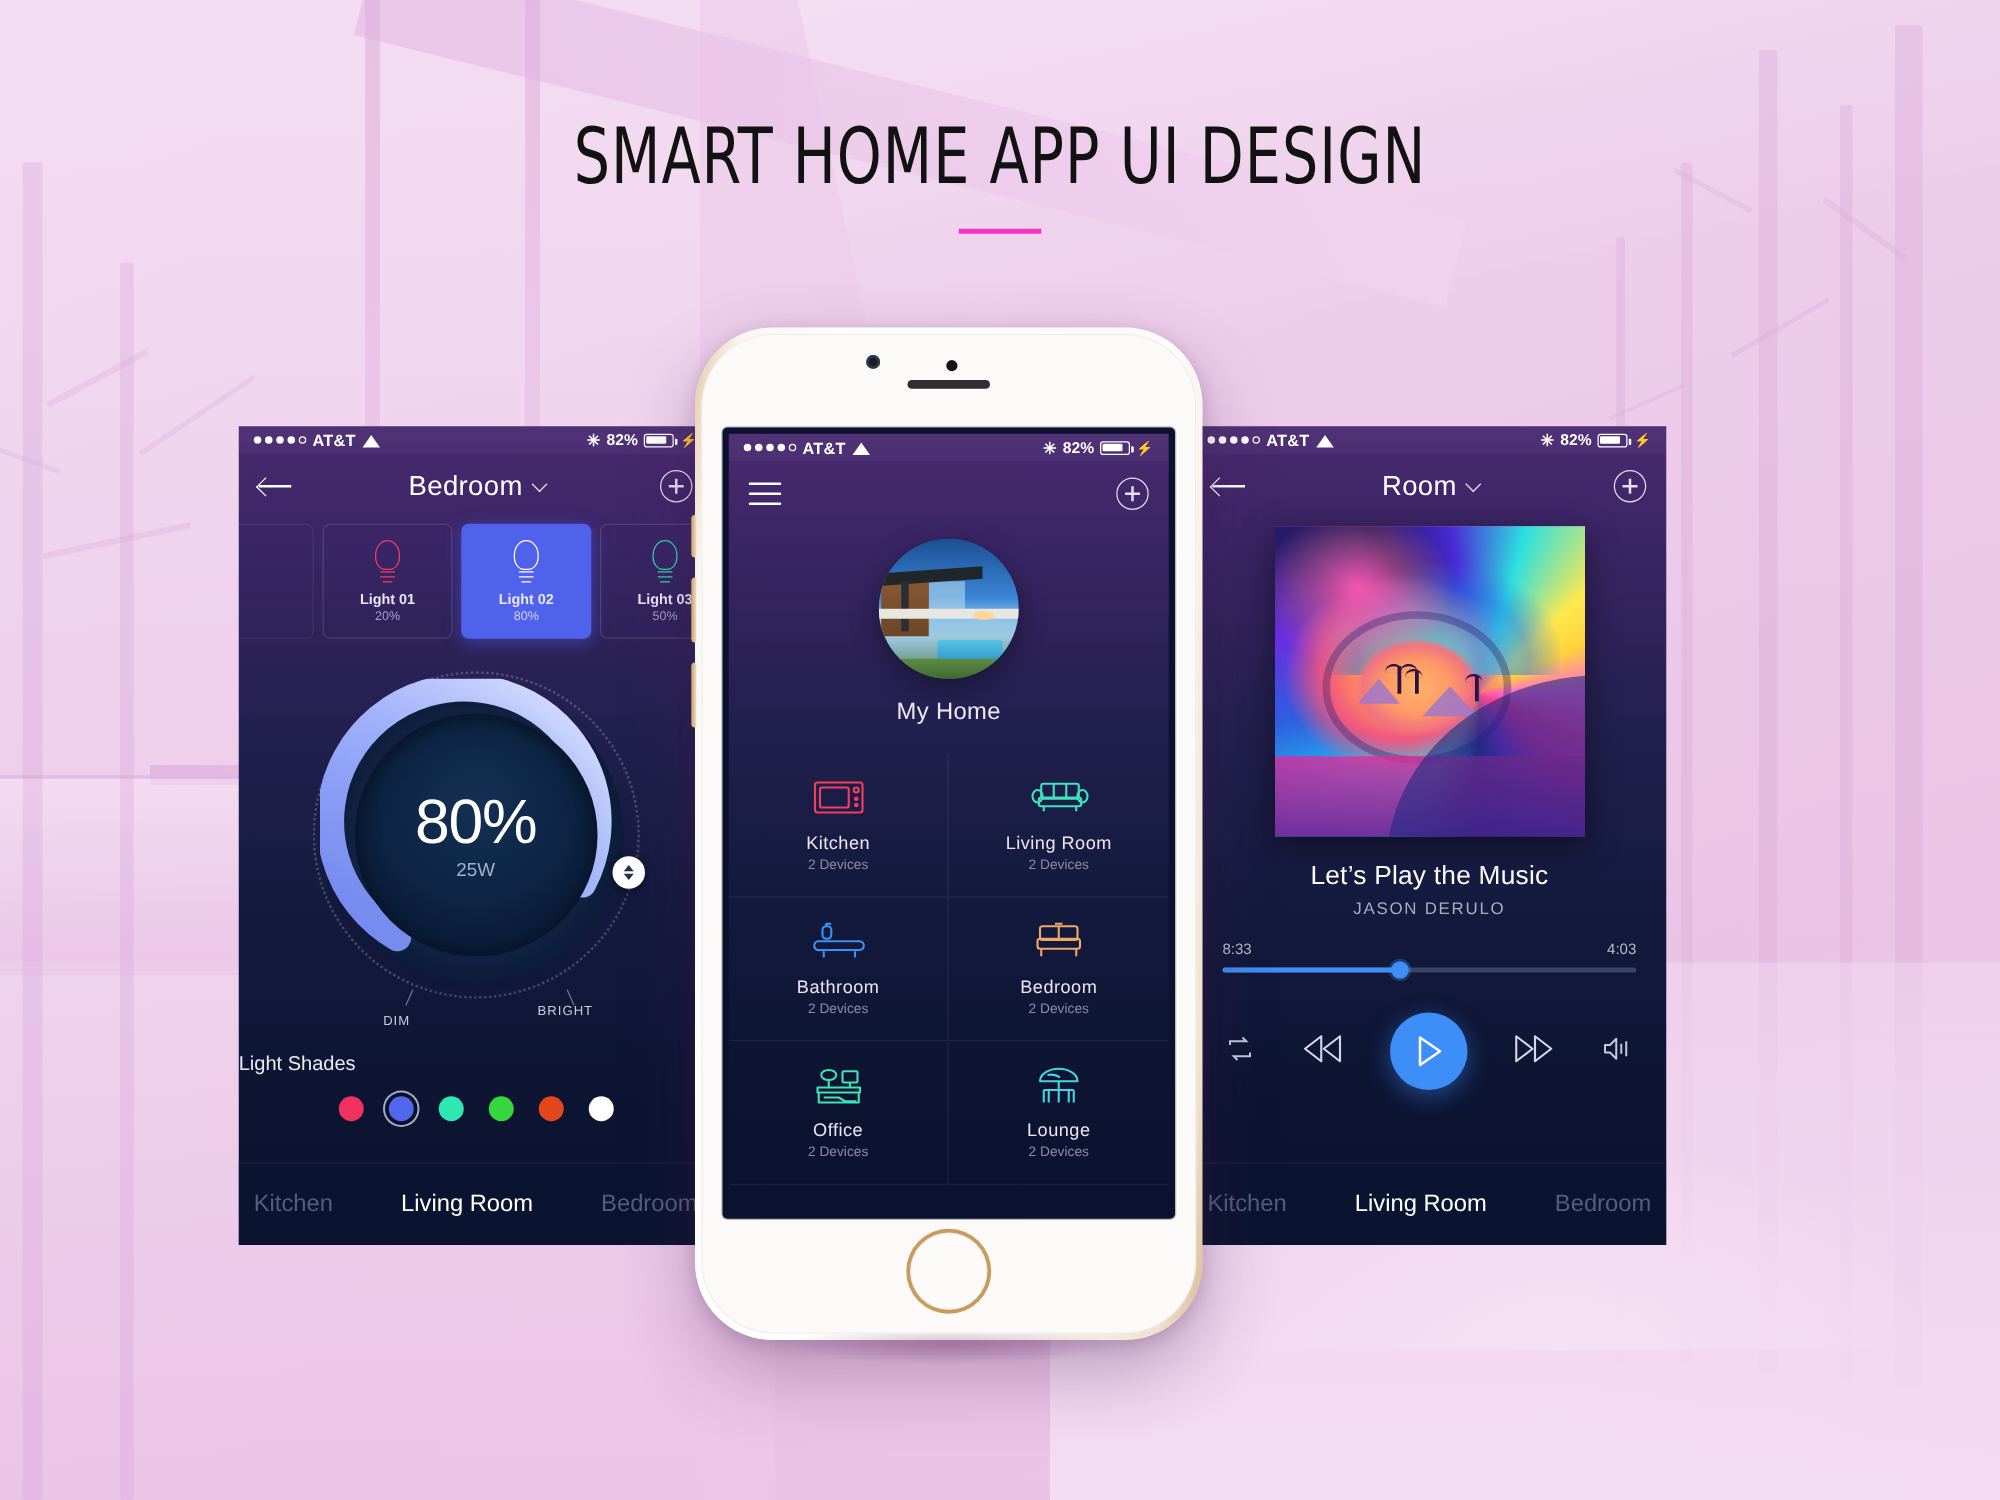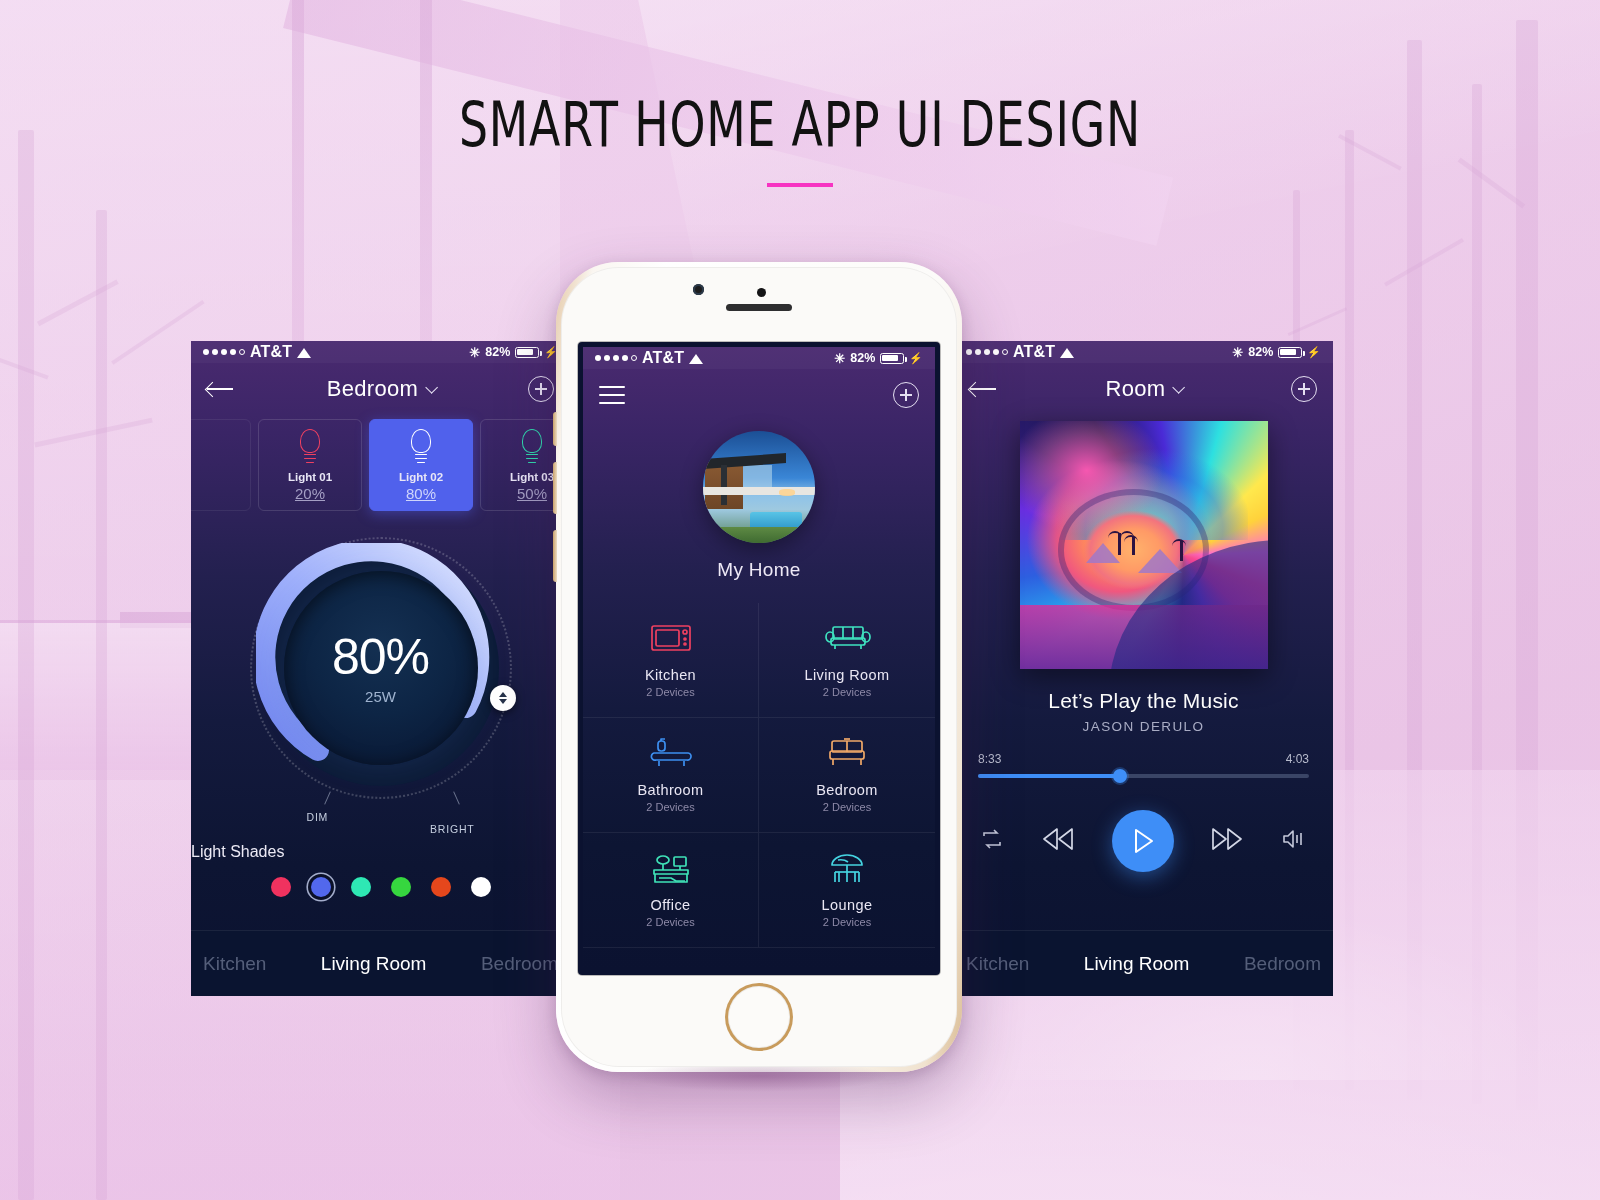--- a/index.html
+++ b/index.html
@@ -98,21 +98,21 @@
   
   .statusbar {
     height:22px; display:flex; align-items:center; justify-content:space-between;
     padding:0 12px; color:#fff; font-size:12.5px; font-weight:700;
     background:rgba(255,255,255,.035);
   }
   .sb-left,.sb-right { display:flex; align-items:center; gap:5px; }
   .dots { display:flex; gap:3px; align-items:center; }
   .dots i { width:6px; height:6px; border-radius:50%; background:#fff; display:block; }
   .dots i.hollow { background:transparent; border:1px solid #fff; width:6px;height:6px; }
-  .carrier { font-size:16px; font-weight:700; letter-spacing:.2px; }
+  .carrier { font-size:13px; font-weight:700; letter-spacing:.2px; }
   .wifi { width:14px; height:11px; position:relative; }
   .wifi::before{content:"";position:absolute;left:0;bottom:0;width:0;height:0;
     border-left:7px solid transparent;border-right:7px solid transparent;border-bottom:10px solid #fff;}
   .bt { font-size:13px; line-height:1; }
   .batt { width:24px;height:11px;border:1.4px solid #fff;border-radius:2.5px;position:relative;}
   .batt::after{content:"";position:absolute;right:-4px;top:3px;width:2px;height:5px;background:#fff;border-radius:0 1px 1px 0;}
   .batt b{position:absolute;left:1.2px;top:1.2px;bottom:1.2px;width:70%;background:#fff;border-radius:1px;display:block;}
   .bolt { font-size:11px; }
 
   
@@ -133,21 +133,21 @@
 
   
   .light-strip { display:flex; gap:7px; padding:4px 0 0 0; margin-left:-44px; width:470px; }
   .lcard {
     width:104px; height:92px; border-radius:6px; border:1px solid rgba(255,255,255,.13);
     display:flex; flex-direction:column; align-items:center; justify-content:center; gap:2px;
     flex:0 0 auto;
   }
   .lcard.active { background:#5061ec; border-color:#5061ec; box-shadow:0 3px 14px rgba(80,97,236,.45); }
   .lcard .lname { font-size:11.5px; color:#e9e6f6; font-weight:600; margin-top:4px; }
-  .lcard .lpct  { font-size:15px; color:#a49fc4;text-decoration:underline; }
+  .lcard .lpct  { font-size:10px; color:#a49fc4; }
   .lcard.active .lpct { color:#cfd5fb; }
   .bulb { width:30px;height:36px; position:relative; }
   .bulb .glass { position:absolute;top:0;left:5px;width:20px;height:24px;border:1.8px solid currentColor;border-radius:50% 50% 42% 42%; }
   .bulb .b1,.bulb .b2,.bulb .b3 { position:absolute; left:9px; width:12px; height:1.6px; background:currentColor; border-radius:1px;}
   .bulb .b1{top:25px;} .bulb .b2{top:29px;} .bulb .b3{top:33px;left:11px;width:8px;}
 
   
   .dialwrap { position:relative; width:262px; height:262px; margin:26px auto 0; }
   .dotring { position:absolute; inset:0; border-radius:50%; border:2px dotted rgba(255,255,255,.20); }
   .dial-svg { position:absolute; inset:6px; }
@@ -162,21 +162,21 @@
   .knob {
     position:absolute; width:26px;height:26px;border-radius:50%;background:#fff;
     box-shadow:0 2px 8px rgba(0,0,0,.5);
     display:flex;flex-direction:column;align-items:center;justify-content:center;gap:2.5px;
   }
   .knob .up,.knob .dn { width:0;height:0;border-left:4px solid transparent;border-right:4px solid transparent; }
   .knob .up { border-bottom:5px solid #26324a; }
   .knob .dn { border-top:5px solid #26324a; }
   .dimlabels { position:relative; width:300px; margin:4px auto 0; height:24px; color:#c6cfe0; font-size:10.5px; letter-spacing:.8px;}
   .dimlabels .dim { position:absolute; left:76px; top:8px; }
-  .dimlabels .bright { position:absolute; right:56px; top:20px; }
+  .dimlabels .bright { position:absolute; right:56px; top:0; }
   .tickline { position:absolute; width:1px;height:14px;background:rgba(200,210,230,.5); }
 
   
   .shades-title { text-align:left; color:#eceaf5; font-size:16px; font-weight:300; margin-top:16px; }
   .swatches { display:flex; justify-content:center; gap:20px; margin-top:16px; }
   .sw { width:20px;height:20px;border-radius:50%; }
   .sw.sel { box-shadow:0 0 0 3px rgba(10,16,40,1), 0 0 0 4.6px rgba(190,200,230,.85); }
 
   
   .tabbar {

